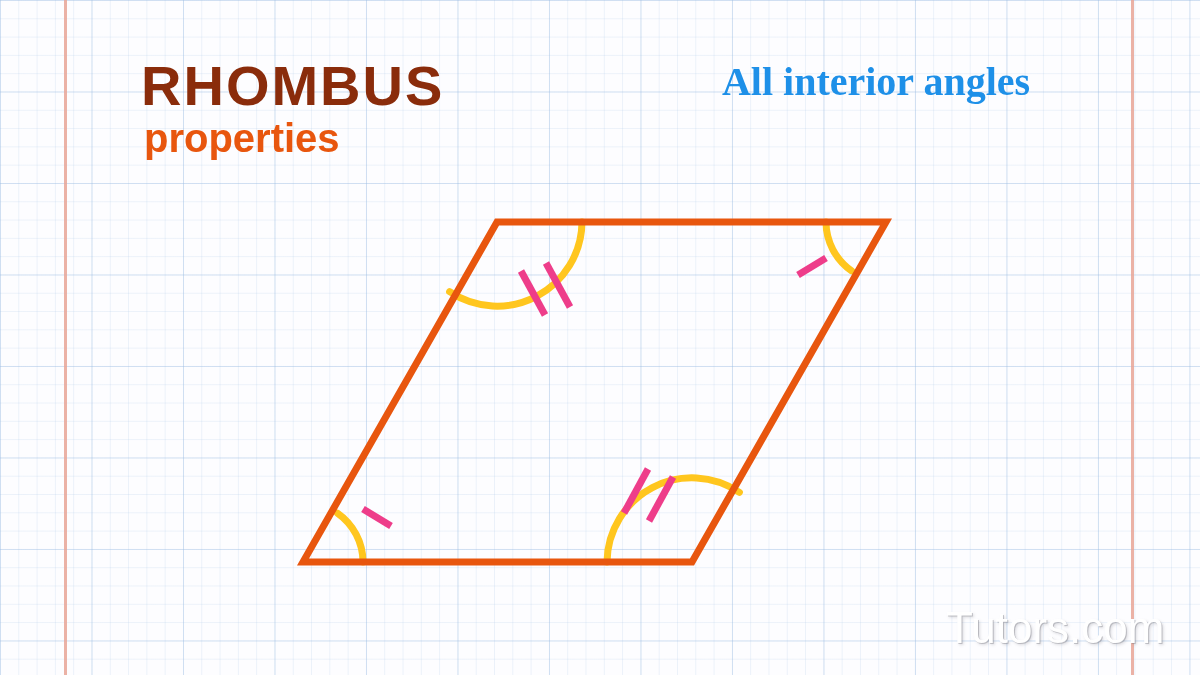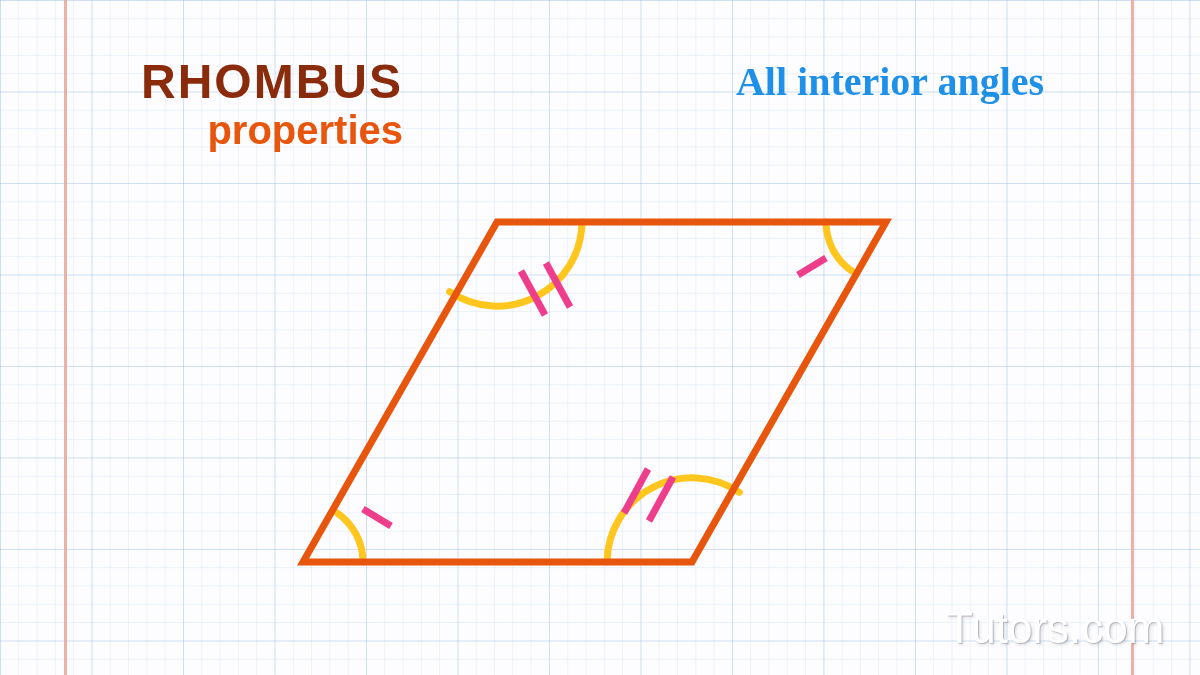--- a/index.html
+++ b/index.html
@@ -38,38 +38,38 @@
   #margin-left  { left: 64px; }
   #margin-right { left: 1131px; }
 
   #title-block {
     position: absolute;
     left: 141px;
     top: 58px;
     line-height: 1;
   }
   #page-title {
-    font-size: 48px;
+    font-size: 56px;
     font-weight: bold;
     color: #8a2c0b;
     letter-spacing: 2px;
     margin: 0;
     font-family: "Liberation Sans", sans-serif;
   }
   #page-subtitle {
     font-size: 40px;
     font-weight: bold;
     color: #e8560e;
     margin: 4px 0 0 3px;
     font-family: "Liberation Sans", sans-serif;
   }
 
   #fact-block {
     position: absolute;
-    left: 670px;
+    left: 656px;
     top: 55px;
     width: 440px;
     text-align: center;
     color: #1e90e8;
     font-family: "Liberation Serif", serif;
     font-weight: bold;
     font-size: 40px;
     line-height: 1.35;
   }
   #fact-block .fact-line { display: block; white-space: nowrap; }
@@ -97,21 +97,21 @@
 </head>
 <body>
 
 <div id="page">
 
   <div class="margin-rule" id="margin-left" style="background: rgb(232, 165, 150);"></div>
   <div class="margin-rule" id="margin-right" style="background: rgb(232, 165, 150);"></div>
 
   <div id="title-block">
     <div id="page-title" style="color: rgb(138, 44, 11);">RHOMBUS</div>
-    <div id="page-subtitle" style="color: rgb(232, 86, 14); text-align: right;">properties</div>
+    <div id="page-subtitle" style="color: rgb(232, 86, 14);">properties</div>
   </div>
 
   <div id="fact-block" style="color: rgb(30, 144, 232);">
     <span class="fact-line">All interior angles</span>
   </div>
 
   <svg id="figure-svg" width="1200" height="675" viewBox="0 0 1200 675">
 
     <g fill="none" stroke="#ffc61e" stroke-width="7" stroke-linecap="round">
 

